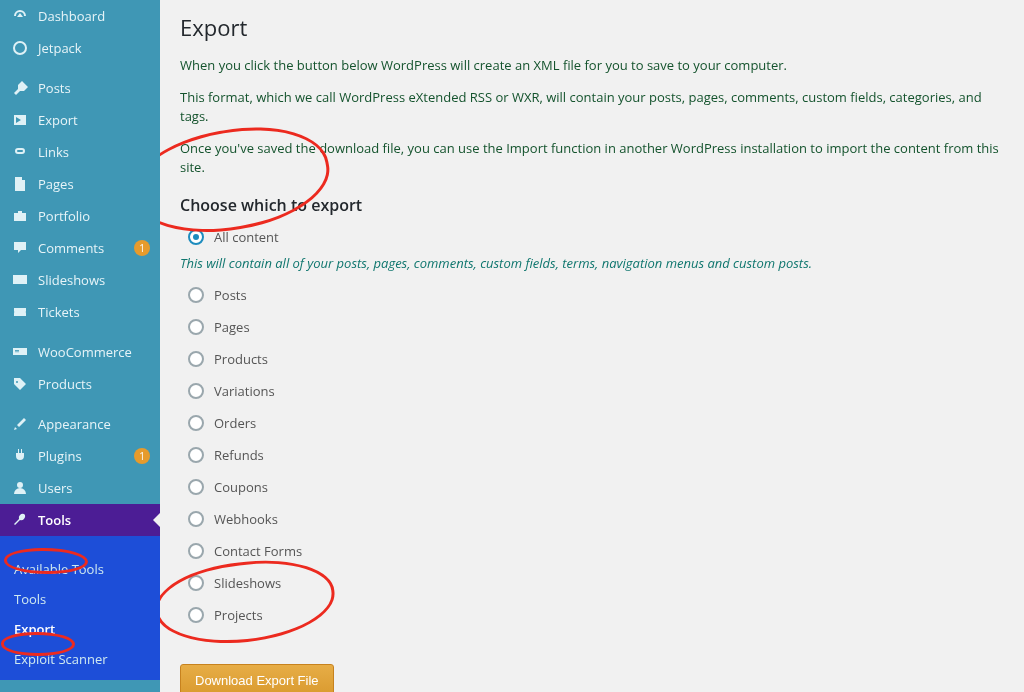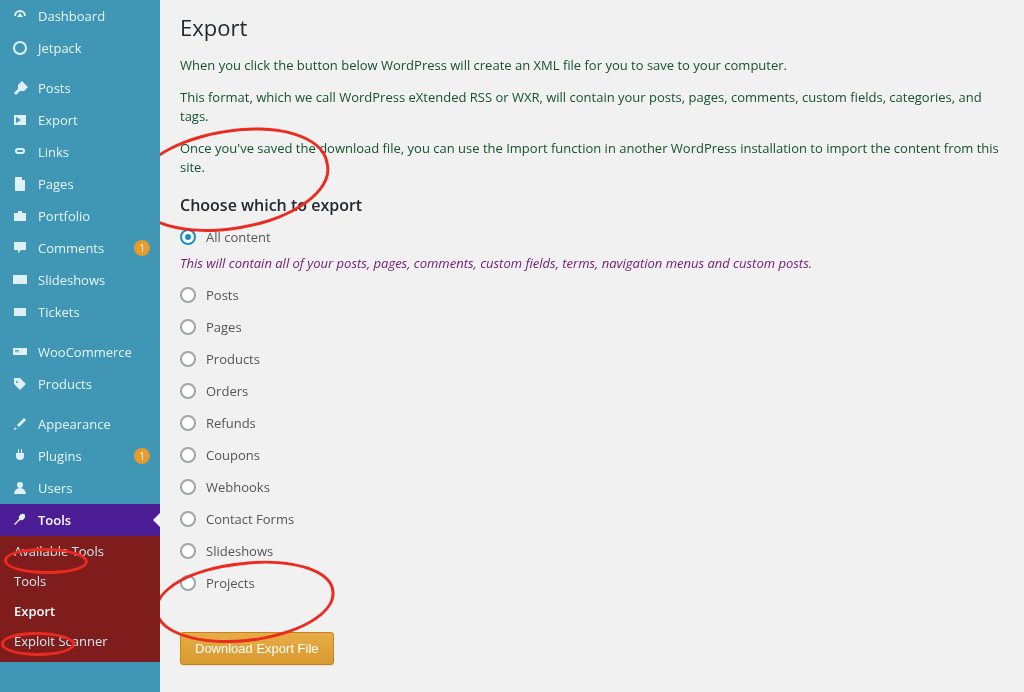--- a/index.html
+++ b/index.html
@@ -45,21 +45,21 @@
     font-weight:600;
   }
   .menu-item.active::after{
     content:"";
     position:absolute;
     right:-1px; top:50%; transform:translateY(-50%);
     border:8px solid transparent;
     border-right-color:#f1f1f1;
   }
 
-  .submenu { background:#7f1d1d; padding:0 0 6px 0; }
+  .submenu { background:#1d4ed8; padding:18px 0 6px 0; }
   .submenu .sub-item {
     padding:6px 10px 6px 14px;
     color:#cfe9f0;
     cursor:pointer;
     font-size:13px;
   }
   .submenu .sub-item.current {
     color:#fff; font-weight:600;
   }
 
@@ -70,32 +70,32 @@
     overflow:auto;
     position:relative;
   }
   h1.page-title {
     font-size:22px; font-weight:400; color:#23282d;
     margin:4px 0 14px 0;
   }
   p.lead { margin:6px 0 12px 0; color:#14532d; font-size:13px; line-height:1.5; }
   h3.section-title { font-size:16px; color:#23282d; font-weight:600; margin:16px 0 12px 0; }
 
-  .radio-row { display:flex; align-items:center; margin:6px 0 14px 0; }
+  .radio-row { display:flex; align-items:center; margin:6px 0 14px 8px; }
   .radio-ring {
     width:16px; height:16px; border:2px solid #9aa7ad; border-radius:50%;
     margin-right:10px; display:flex; align-items:center; justify-content:center;
     background:#fff;
   }
   .radio-ring.checked { border-color:#1e8cbe; }
   .radio-ring.checked::after {
     content:""; width:6px; height:6px; border-radius:50%; background:#1e8cbe;
   }
   .radio-label { color:#555; font-size:13px; }
-  .hint { font-style:italic; color:#701a75; font-size:13px; margin:-6px 0 14px 0; }
+  .hint { font-style:italic; color:#0f766e; font-size:13px; margin:-6px 0 14px 0; }
 
   .dl-btn {
     display:inline-block;
     background:#e0a33a;
     background:linear-gradient(#e7ad46,#d99a2f);
     color:#fff;
     border:1px solid #c7821e;
     border-radius:3px;
     padding:8px 14px;
     font-size:13px;
@@ -275,20 +275,24 @@
         <div class="radio-row">
           <span class="radio-ring"></span>
           <span class="radio-label">Pages</span>
         </div>
         <div class="radio-row">
           <span class="radio-ring"></span>
           <span class="radio-label">Products</span>
         </div>
         <div class="radio-row">
           <span class="radio-ring"></span>
+          <span class="radio-label">Variations</span>
+        </div>
+        <div class="radio-row">
+          <span class="radio-ring"></span>
           <span class="radio-label">Orders</span>
         </div>
         <div class="radio-row">
           <span class="radio-ring"></span>
           <span class="radio-label">Refunds</span>
         </div>
         <div class="radio-row">
           <span class="radio-ring"></span>
           <span class="radio-label">Coupons</span>
         </div>

